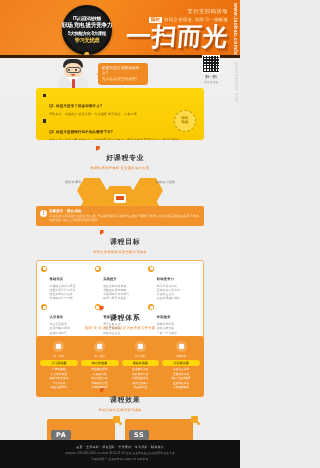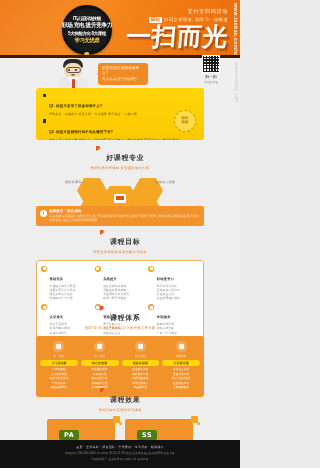--- a/index.html
+++ b/index.html
@@ -153,23 +153,23 @@
   .ccol-ic b { display:block; width:5px; height:5px; background:#fff; border-radius:1px; }
   .ccol-cap { font-size:2.7px; color:#ffe6c4; margin-bottom:2px; }
   .ccol-pill { background:#ffd60a; color:#7a5a00; font-size:3px; font-weight:bold;
     border-radius:5px; padding:1.2px 0; margin-bottom:2.5px; letter-spacing:.1px; }
   .ccol-li { font-size:2.7px; color:#fff; line-height:1.65; letter-spacing:.05px; }
 
   
   .s4 { position:absolute; left:0; top:388px; width:240px; }
   .cards { width:168px; margin:7px auto 0; display:flex; gap:10px; justify-content:center; }
   .card { position:relative; width:68px; background:#f2922a; border-radius:2px; padding:4px; }
-  .card-tab { display:inline-block; background:#4d7c0f; color:#fff; font-size:6.5px;
+  .card-tab { display:inline-block; background:#737373; color:#fff; font-size:6.5px;
     font-weight:bold; padding:1px 5px; border-radius:2px; letter-spacing:.5px;
-    font-family:"DejaVu Sans",sans-serif; margin-bottom:3px;margin-left:8px; }
+    font-family:"DejaVu Sans",sans-serif; margin-bottom:3px; }
   .card-txt { font-size:2.9px; color:#fff; line-height:1.6; letter-spacing:.1px; }
   .card-dot { position:absolute; right:-5px; top:-3px; width:7px; height:7px; background:#f5a623; border-radius:1px; }
   .card-dot2 { position:absolute; right:-7px; top:3px; width:3px; height:3px; background:#f5a623; border-radius:50%; }
 
   
   .footer { position:absolute; left:0; bottom:0; width:240px; height:28px; background:#111; }
   .foot-nav { text-align:center; padding-top:5px; font-size:2.9px; color:#cfcfcf; letter-spacing:.3px; }
   .foot-l2 { text-align:center; font-size:2.6px; color:#8a8a8a; margin-top:2px; letter-spacing:.2px; }
   .foot-l3 { text-align:center; font-size:2.6px; color:#8a8a8a; margin-top:1.5px; letter-spacing:.2px; }
 

